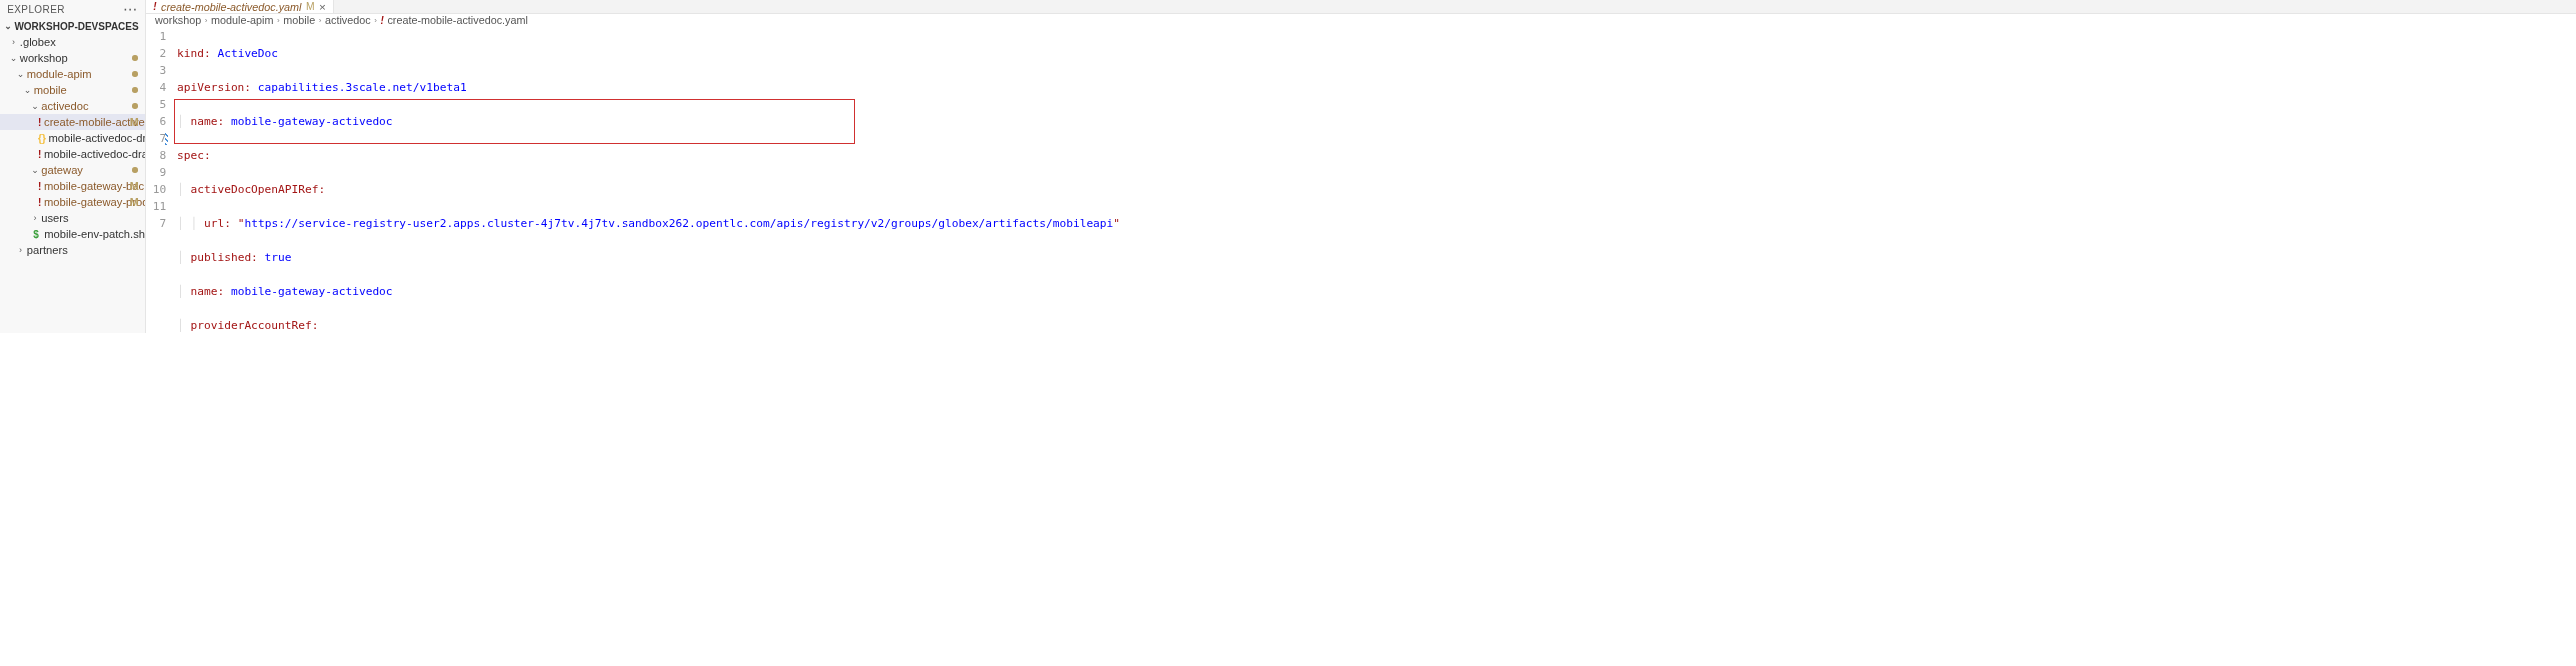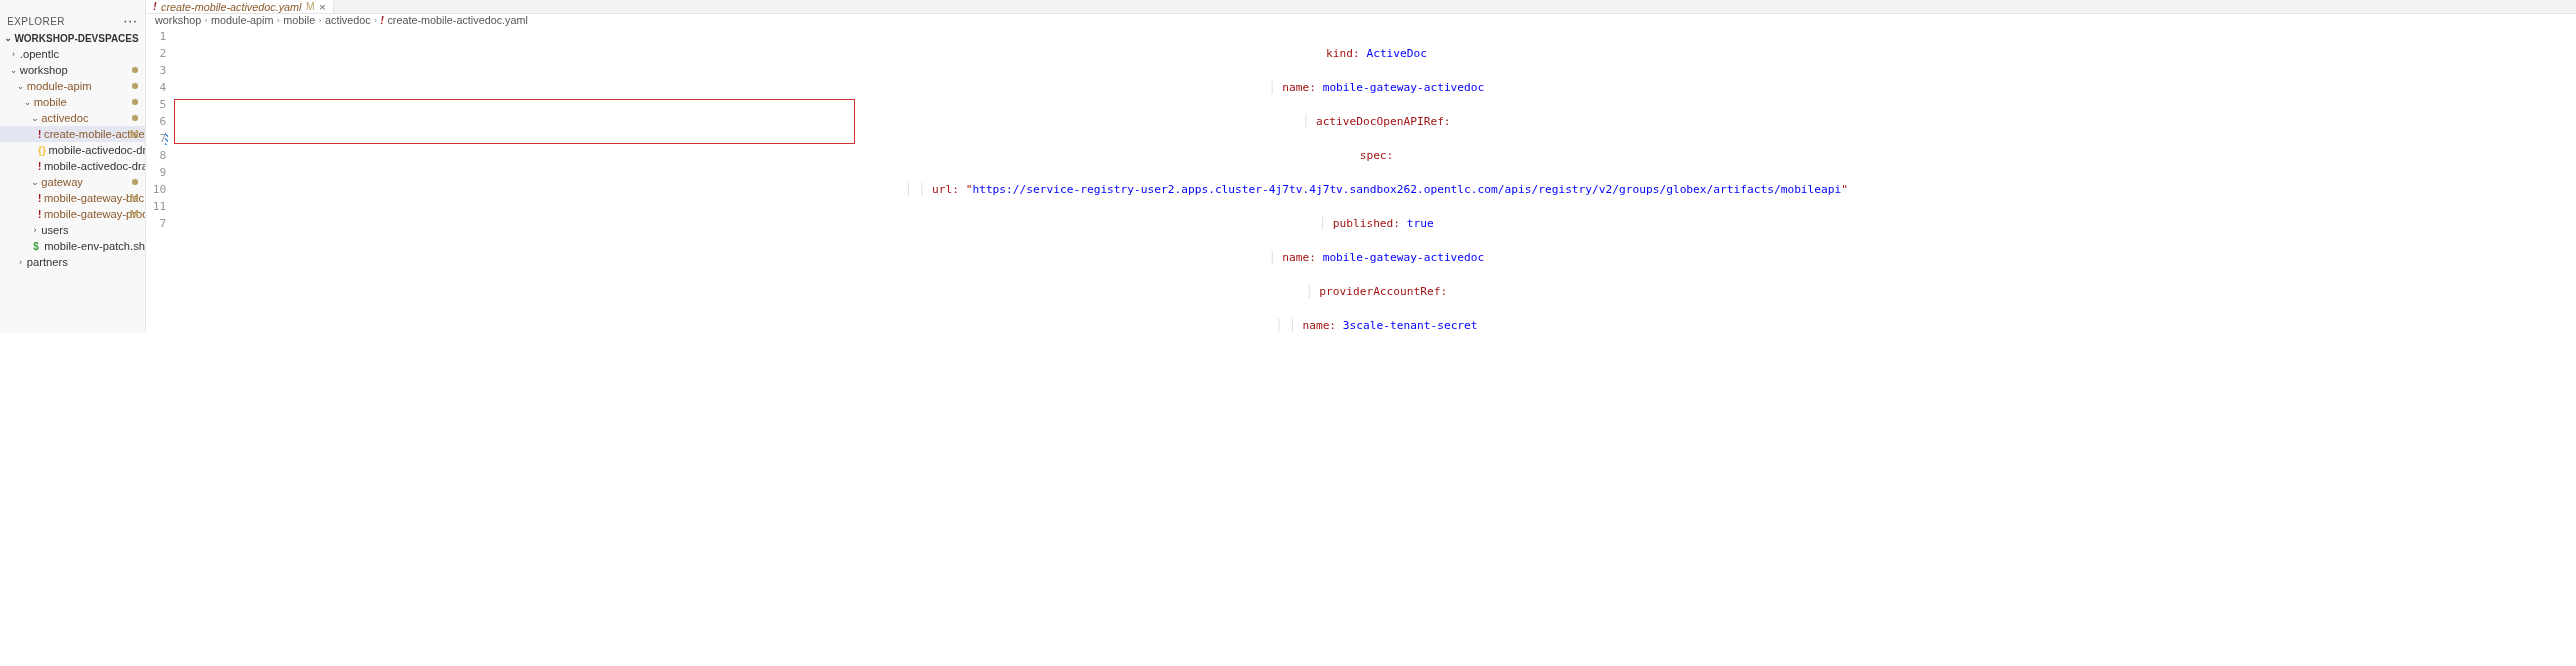--- a/index.html
+++ b/index.html
@@ -1,18 +1,18 @@
 <!DOCTYPE html>
 <html style="font-size:14.3px"><head>
 <meta charset="utf-8">
 <style>
 * { margin: 0; padding: 0; box-sizing: border-box; }
 body { font-family: -apple-system, BlinkMacSystemFont, "Segoe UI", sans-serif; font-size: 11.7px; color: #333; background: #fff; display: flex; height: 333px; overflow: hidden; }
 .sidebar { width: 146px; background: #f8f8f8; border-right: 0.9px solid #e5e5e5; display: flex; flex-direction: column; flex-shrink: 0; }
-.explorer-header { height: 18px; display: flex; align-items: center; justify-content: space-between; padding: 0 7.2px; color: #555; font-size: 10px; letter-spacing: 0.4px; margin-top: 12px; }
+.explorer-header { height: 18px; display: flex; align-items: center; justify-content: space-between; padding: 0 7.2px; color: #555; font-size: 10px; letter-spacing: 0.4px; }
 .workspace-header { height: 16px; display: flex; align-items: center; padding: 0 3.6px; font-size: 10px; font-weight: 600; color: #333; }
 .tree { flex: 1; overflow: auto; font-size: 11.2px; }
 .tree-item { height: 16px; display: flex; align-items: center; padding-left: var(--indent, 7.2px); cursor: pointer; white-space: nowrap; position: relative; }
 .tree-item.selected { background: #e4e6f1; }
 .chevron { width: 9px; display: inline-flex; justify-content: center; color: #555; font-size: 9px; margin-right: 1.8px; }
 .file-icon { width: 12.5px; display: inline-flex; justify-content: center; margin-right: 2.7px; font-weight: bold; font-size: 10px; }
 .yaml-icon { color: #a31515; }
 .json-icon { color: #f4bf3d; }
 .sh-icon { color: #3ca03c; }
 .folder-label { color: #333; }
@@ -28,21 +28,21 @@
 .tab-label { font-style: italic; color: #8b5a2b; }
 .tab-m { color: #b8a063; font-size: 10.3px; }
 .tab-close { color: #666; font-size: 11.7px; cursor: pointer; }
 .breadcrumb { height: 16px; display: flex; align-items: center; padding: 0 9px; font-size: 10.8px; color: #555; gap: 3.6px; }
 .breadcrumb .sep { color: #888; font-size: 8px; }
 .breadcrumb .bc-icon { color: #a31515; font-weight: bold; font-style: italic; font-size: 10px; }
 .editor { flex: 1; display: flex; font-family: "SF Mono", Menlo, Consolas, monospace; font-size: 11.2px; line-height: 17px; padding-top: 1.8px; position: relative; }
 .gutter { width: 31px; text-align: right; color: #999; padding-right: 10.8px; user-select: none; }
 .gutter .modified { position: relative; }
 .gutter .modified::before { content: ""; position: absolute; right: -1.8px; top: 1.8px; bottom: 1.8px; width: 2.7px; background: repeating-linear-gradient(45deg, #4a90d9, #4a90d9 1.8px, transparent 1.8px, transparent 3.6px); }
-.code { flex: 1; white-space: pre; position: relative; text-align: center; }
+.code { flex: 1; white-space: pre; position: relative; }
 .k-red { color: #a31515; }
 .k-blue { color: #0000ff; }
 .k-str { color: #0000ff; }
 .k-quote { color: #a31515; }
 .indent-guide { color: #ddd; }
 .highlight-box { position: absolute; border: 1.3px solid #d03030; pointer-events: none; }
 .sel { background: #d6d6d6; }
 .ellipsis { color: #555; font-size: 14.3px; line-height: 9px; }
 </style>
 </head>
@@ -53,21 +53,21 @@
     <span>EXPLORER</span>
     <span class="ellipsis">⋯</span>
   </div>
   <div class="workspace-header">
     <span class="chevron">⌄</span>
     <span>WORKSHOP-DEVSPACES</span>
   </div>
   <div class="tree">
     <div class="tree-item" style="--indent:9px">
         <span class="chevron">›</span>
-        <span class="folder-label">.opentlc</span>
+        <span class="folder-label">.globex</span>
       </div>
     <div class="tree-item" style="--indent:9px">
         <span class="chevron">⌄</span>
         <span class="folder-label">workshop</span>
         <span class="dot"></span>
       </div>
     <div class="tree-item" style="--indent:16px">
         <span class="chevron">⌄</span>
         <span class="yaml-label">module-apim</span>
         <span class="dot"></span>
@@ -156,23 +156,24 @@
       <div>6</div>
       <div class="modified">7</div>
       <div>8</div>
       <div>9</div>
       <div>10</div>
       <div>11</div>
       <div>7</div>
     </div>
     <div class="code">
 <div><span class="k-red">kind:</span> <span class="k-blue">ActiveDoc</span></div>
+<div><span class="k-red">apiVersion:</span> <span class="k-blue">capabilities.3scale.net/v1beta1</span></div>
 <div><span class="indent-guide">│</span> <span class="k-red">name:</span> <span class="k-blue">mobile-gateway-activedoc</span></div>
+<div><span class="k-red">spec:</span></div>
 <div><span class="indent-guide">│</span> <span class="k-red">activeDocOpenAPIRef:</span></div>
-<div><span class="k-red">spec:</span></div>
 <div><span class="indent-guide">│</span> <span class="indent-guide">│</span> <span class="k-red">url:</span> <span class="k-quote">"</span><span class="k-str">https://service-registry-user2.apps.cluster-4j7tv.4j7tv.sandbox262.opentlc.com/apis/registry/v2/groups/globex/artifacts/mobileapi</span><span class="k-quote">"</span></div>
 <div><span class="indent-guide">│</span> <span class="k-red">published:</span> <span class="k-blue">true</span></div>
 <div><span class="indent-guide">│</span> <span class="k-red">name:</span> <span class="k-blue">mobile-gateway-activedoc</span></div>
 <div><span class="indent-guide">│</span> <span class="k-red">providerAccountRef:</span></div>
 <div><span class="indent-guide">│</span> <span class="indent-guide">│</span> <span class="k-red">name:</span> <span class="k-blue">3scale-tenant-secret</span></div>
 <div><span class="indent-guide">│</span> <span class="k-red">productSystemName:</span> <span class="k-blue">globex-mobile-gateway-</span><span class="k-blue sel">product</span></div>
       <div class="highlight-box" style="left:-2.7px; top:71px; width:681px; height:45px;"></div>
     </div>
   </div>
 </div>

